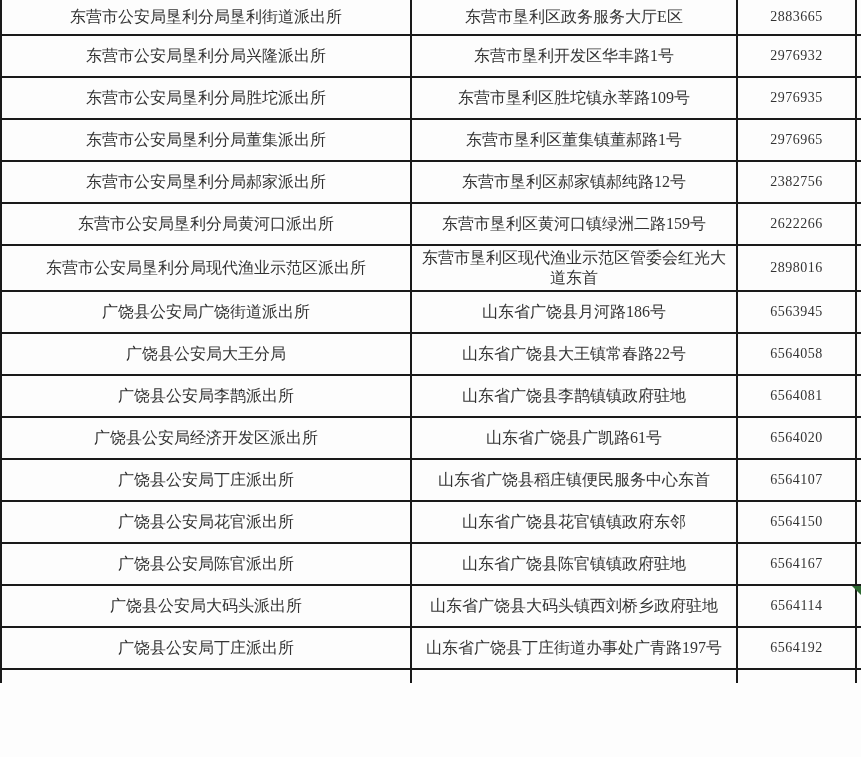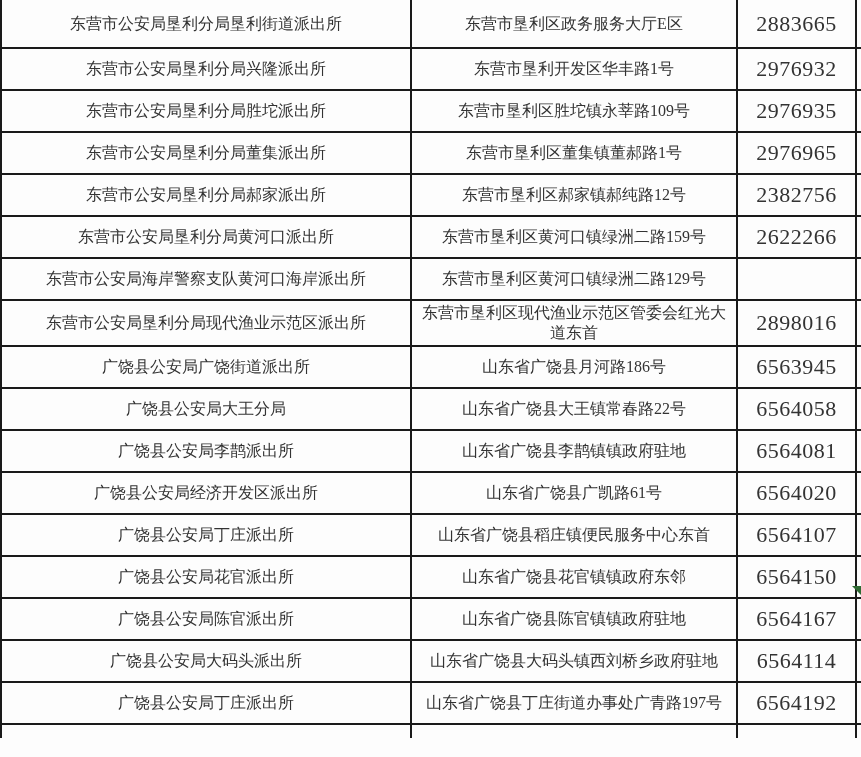--- a/index.html
+++ b/index.html
@@ -33,23 +33,23 @@
     border: 2px solid var(--border);
     text-align: center;
     vertical-align: middle;
     color: var(--text);
     font-size: 16px;
     line-height: 1.25;
     padding: 2px 8px;
     background: var(--bg);
   }
   tr { height: 42px; }
-  tr.first { height: 48px; padding-left: 46px; }
+  tr.first { height: 35px; padding-left: 46px; }
   tr.first td { border-top: none; }
-  td.phone { font-size: 22px; letter-spacing: 0.5px; }
+  td.phone { font-size: 14px; letter-spacing: 0.5px; }
   td.sliver { padding: 0; }
   tr.partial { height: 14px; }
   tr.partial td { border-bottom: none; }
   .corner-marker {
     position: absolute;
     right: 0;
     top: 586px;
     width: 0; height: 0;
     border-top: 9px solid var(--marker-green);
     border-left: 9px solid transparent;
@@ -103,26 +103,20 @@
   </tr>
 
 
   <tr>
     <td class="station">东营市公安局垦利分局黄河口派出所</td>
     <td class="address">东营市垦利区黄河口镇绿洲二路159号</td>
     <td class="phone">2622266</td>
     <td class="sliver"></td>
   </tr>
 
-  <tr>
-    <td class="station">东营市公安局海岸警察支队黄河口海岸派出所</td>
-    <td class="address">东营市垦利区黄河口镇绿洲二路129号</td>
-    <td class="phone"></td>
-    <td class="sliver"></td>
-  </tr>
 
   <tr>
     <td class="station">东营市公安局垦利分局现代渔业示范区派出所</td>
     <td class="address">东营市垦利区现代渔业示范区管委会红光大道东首</td>
     <td class="phone">2898016</td>
     <td class="sliver"></td>
   </tr>
 
   <tr>
     <td class="station">广饶县公安局广饶街道派出所</td>

